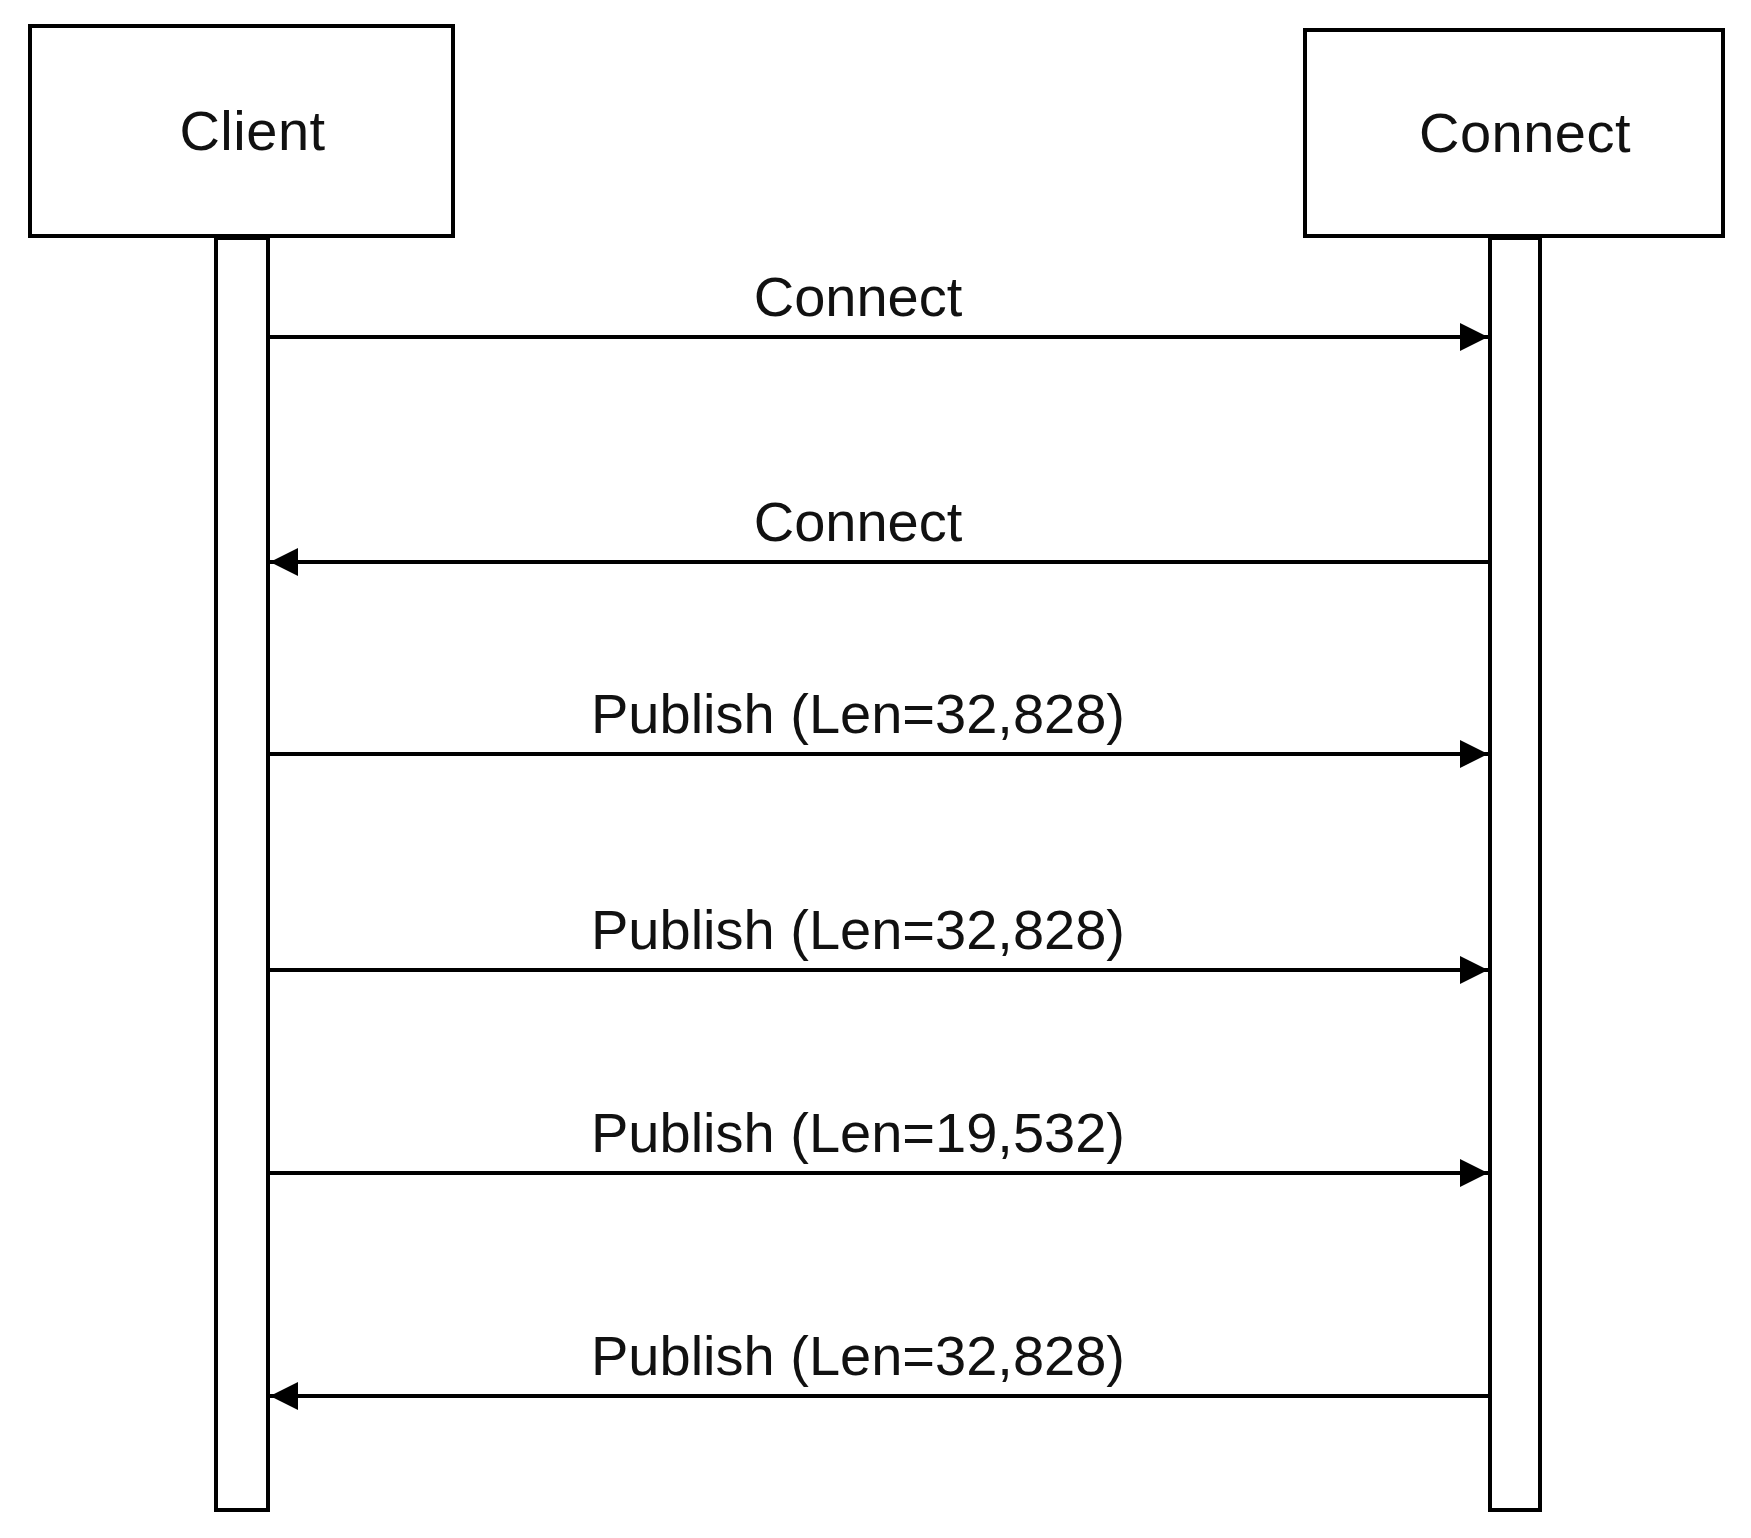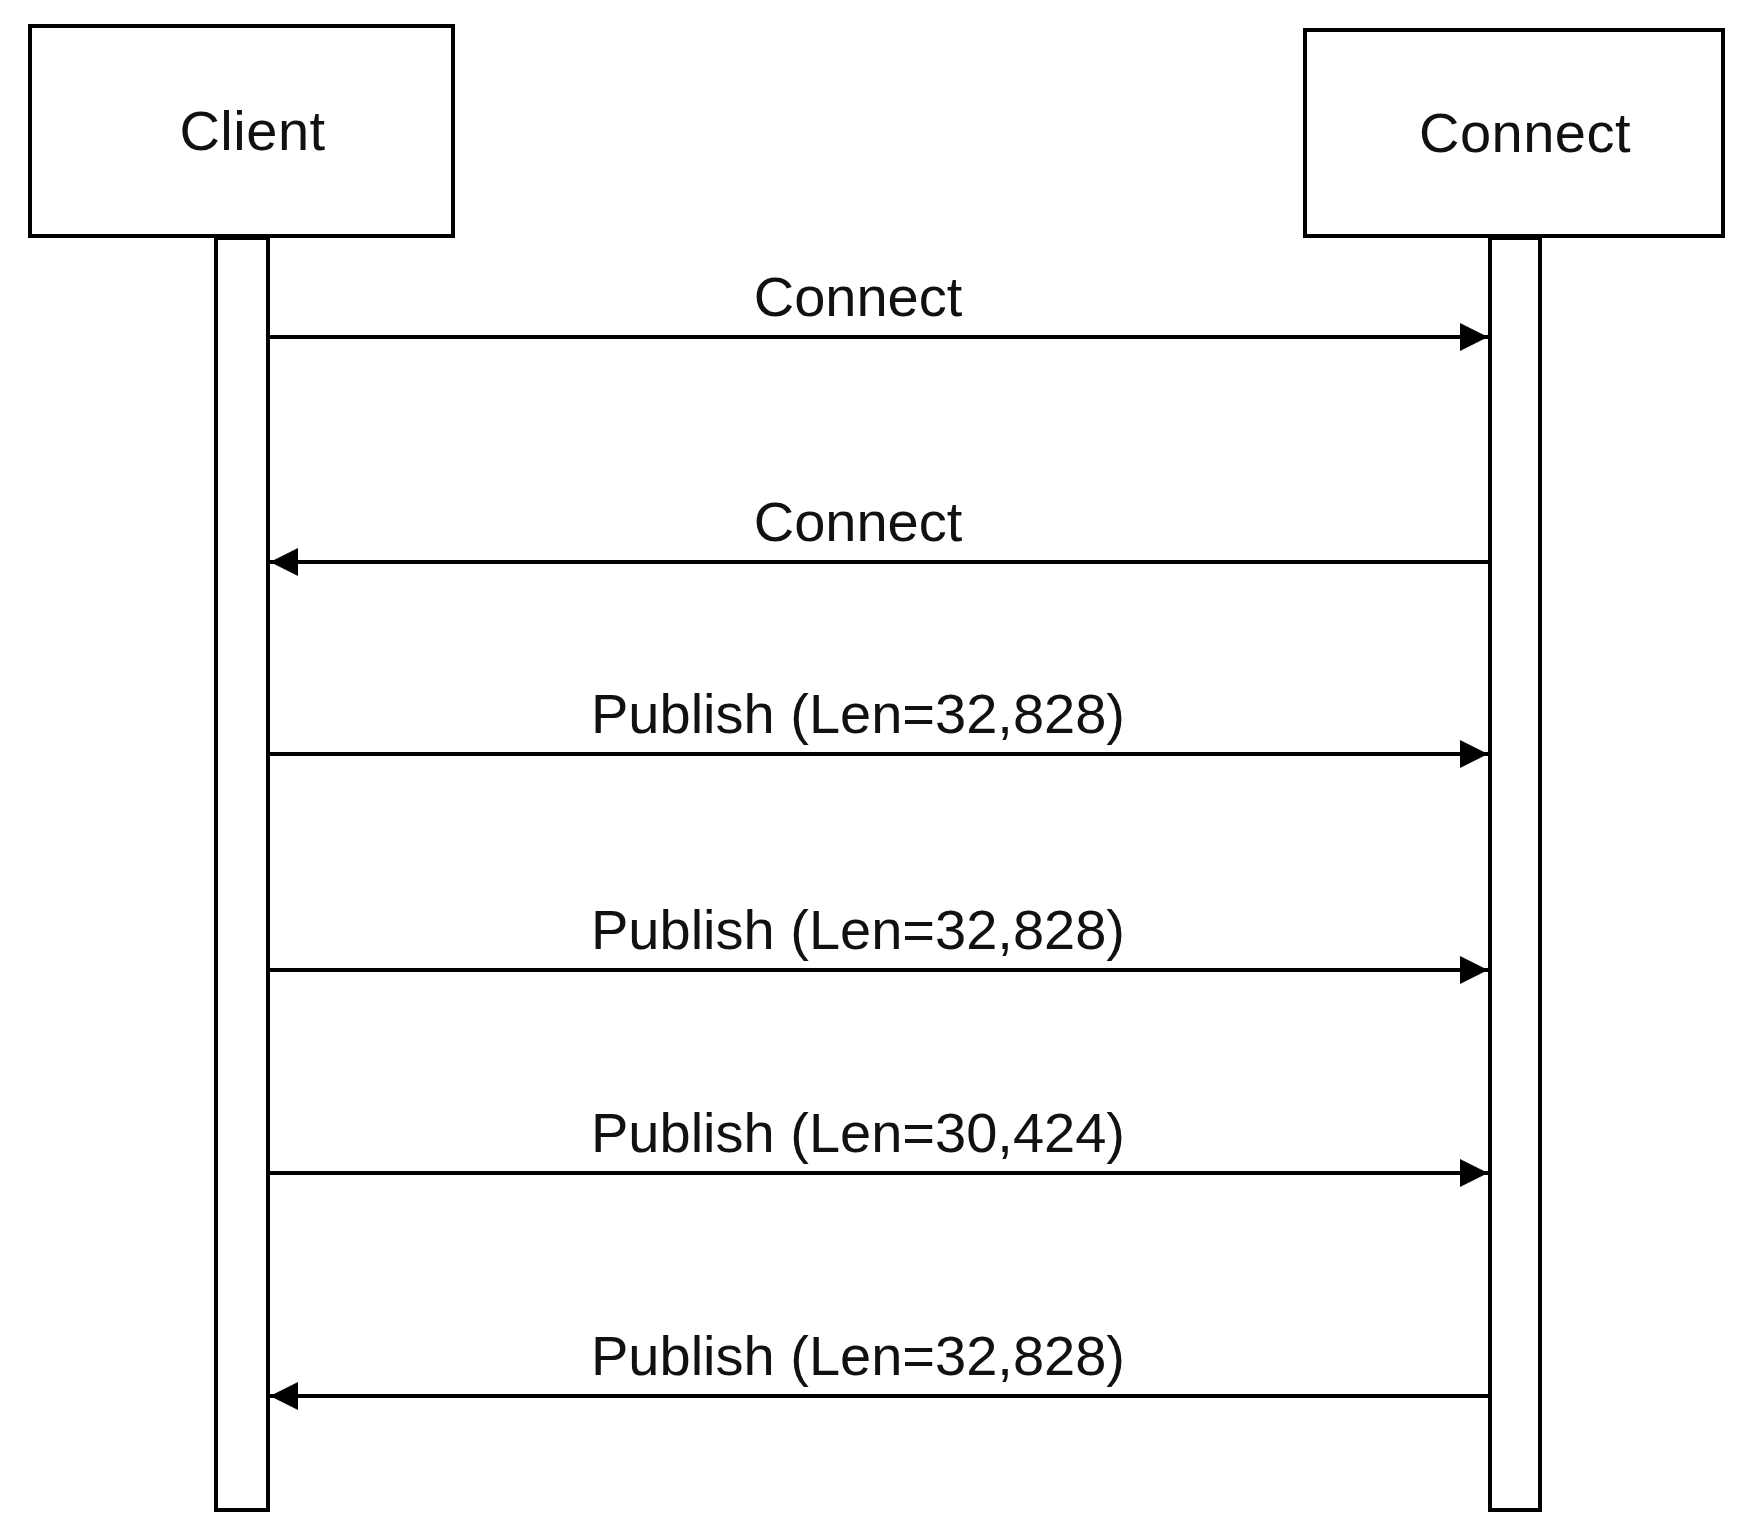--- a/index.html
+++ b/index.html
@@ -131,21 +131,21 @@
     <div class="msg-label">Publish (Len=32,828)</div>
     <div class="msg-line"></div>
     <span class="arrowhead"></span>
   </div>
       <div class="message dir-right" style="top: 872px;">
     <div class="msg-label">Publish (Len=32,828)</div>
     <div class="msg-line"></div>
     <span class="arrowhead"></span>
   </div>
       <div class="message dir-right" style="top: 1075px;">
-    <div class="msg-label">Publish (Len=30,424)</div>
+    <div class="msg-label">Publish (Len=19,532)</div>
     <div class="msg-line"></div>
     <span class="arrowhead"></span>
   </div>
       <div class="message dir-left" style="top: 1298px;">
     <div class="msg-label">Publish (Len=32,828)</div>
     <div class="msg-line"></div>
     <span class="arrowhead"></span>
   </div>
     </div>
 </div>

